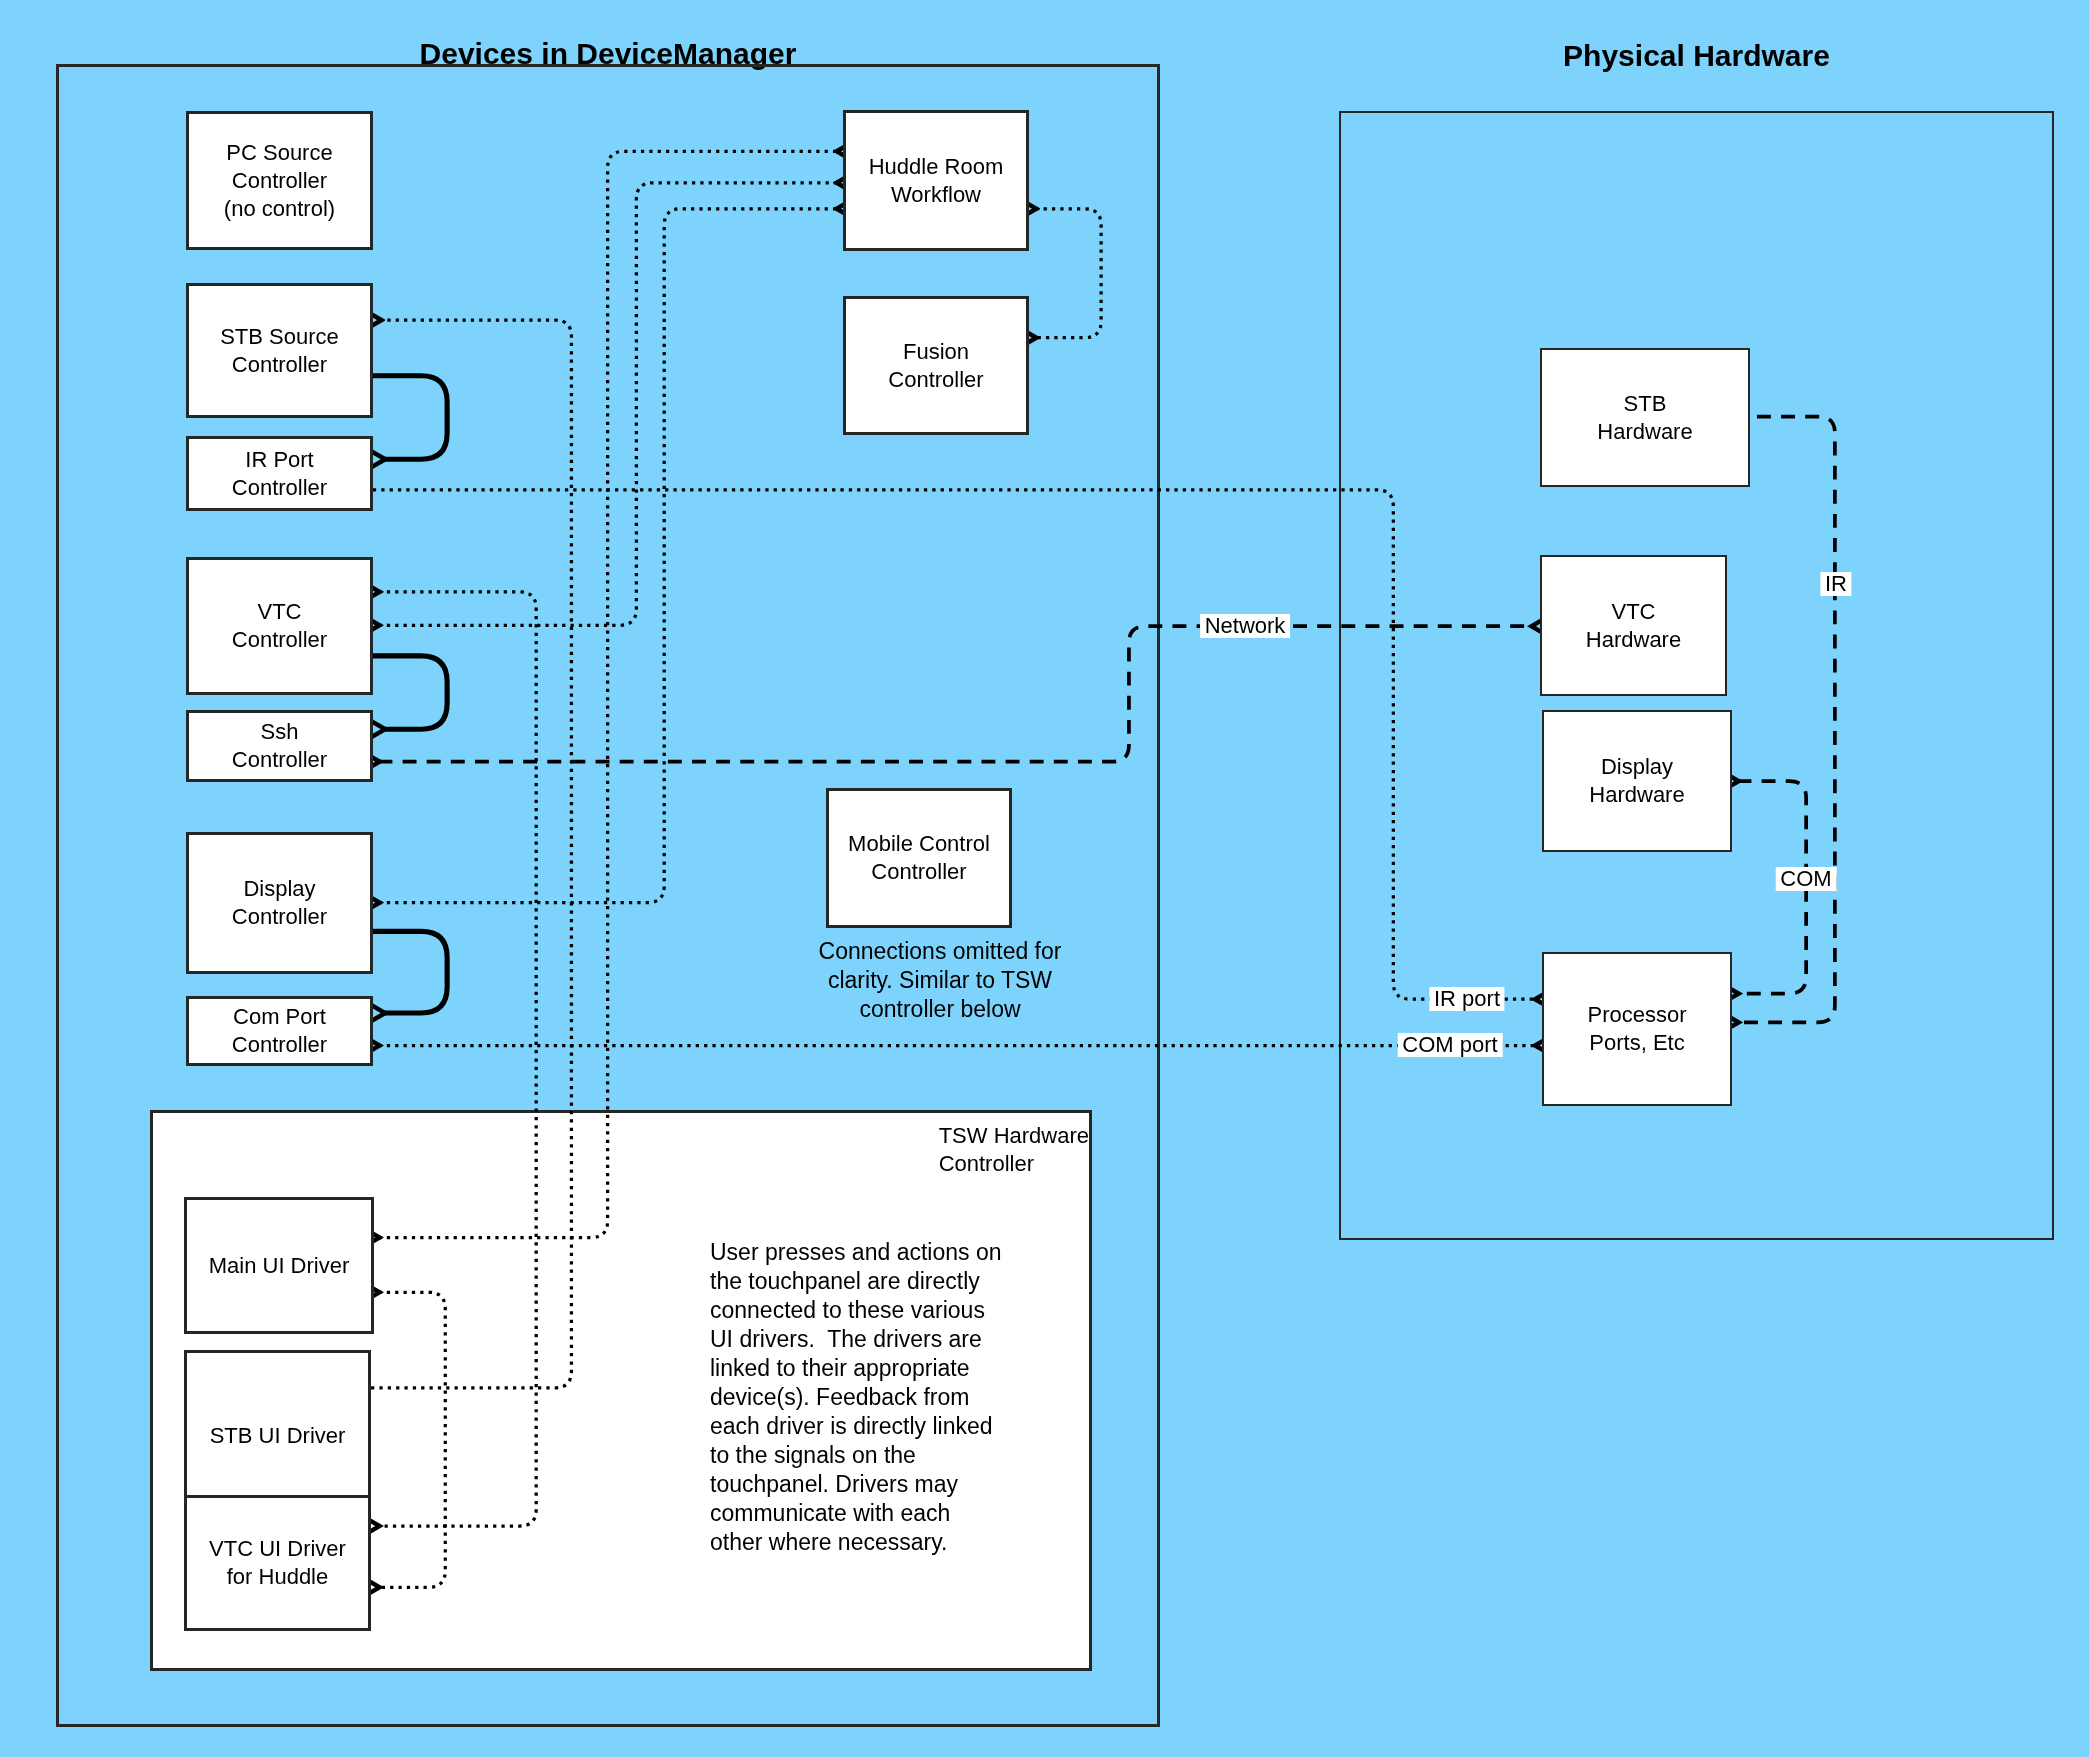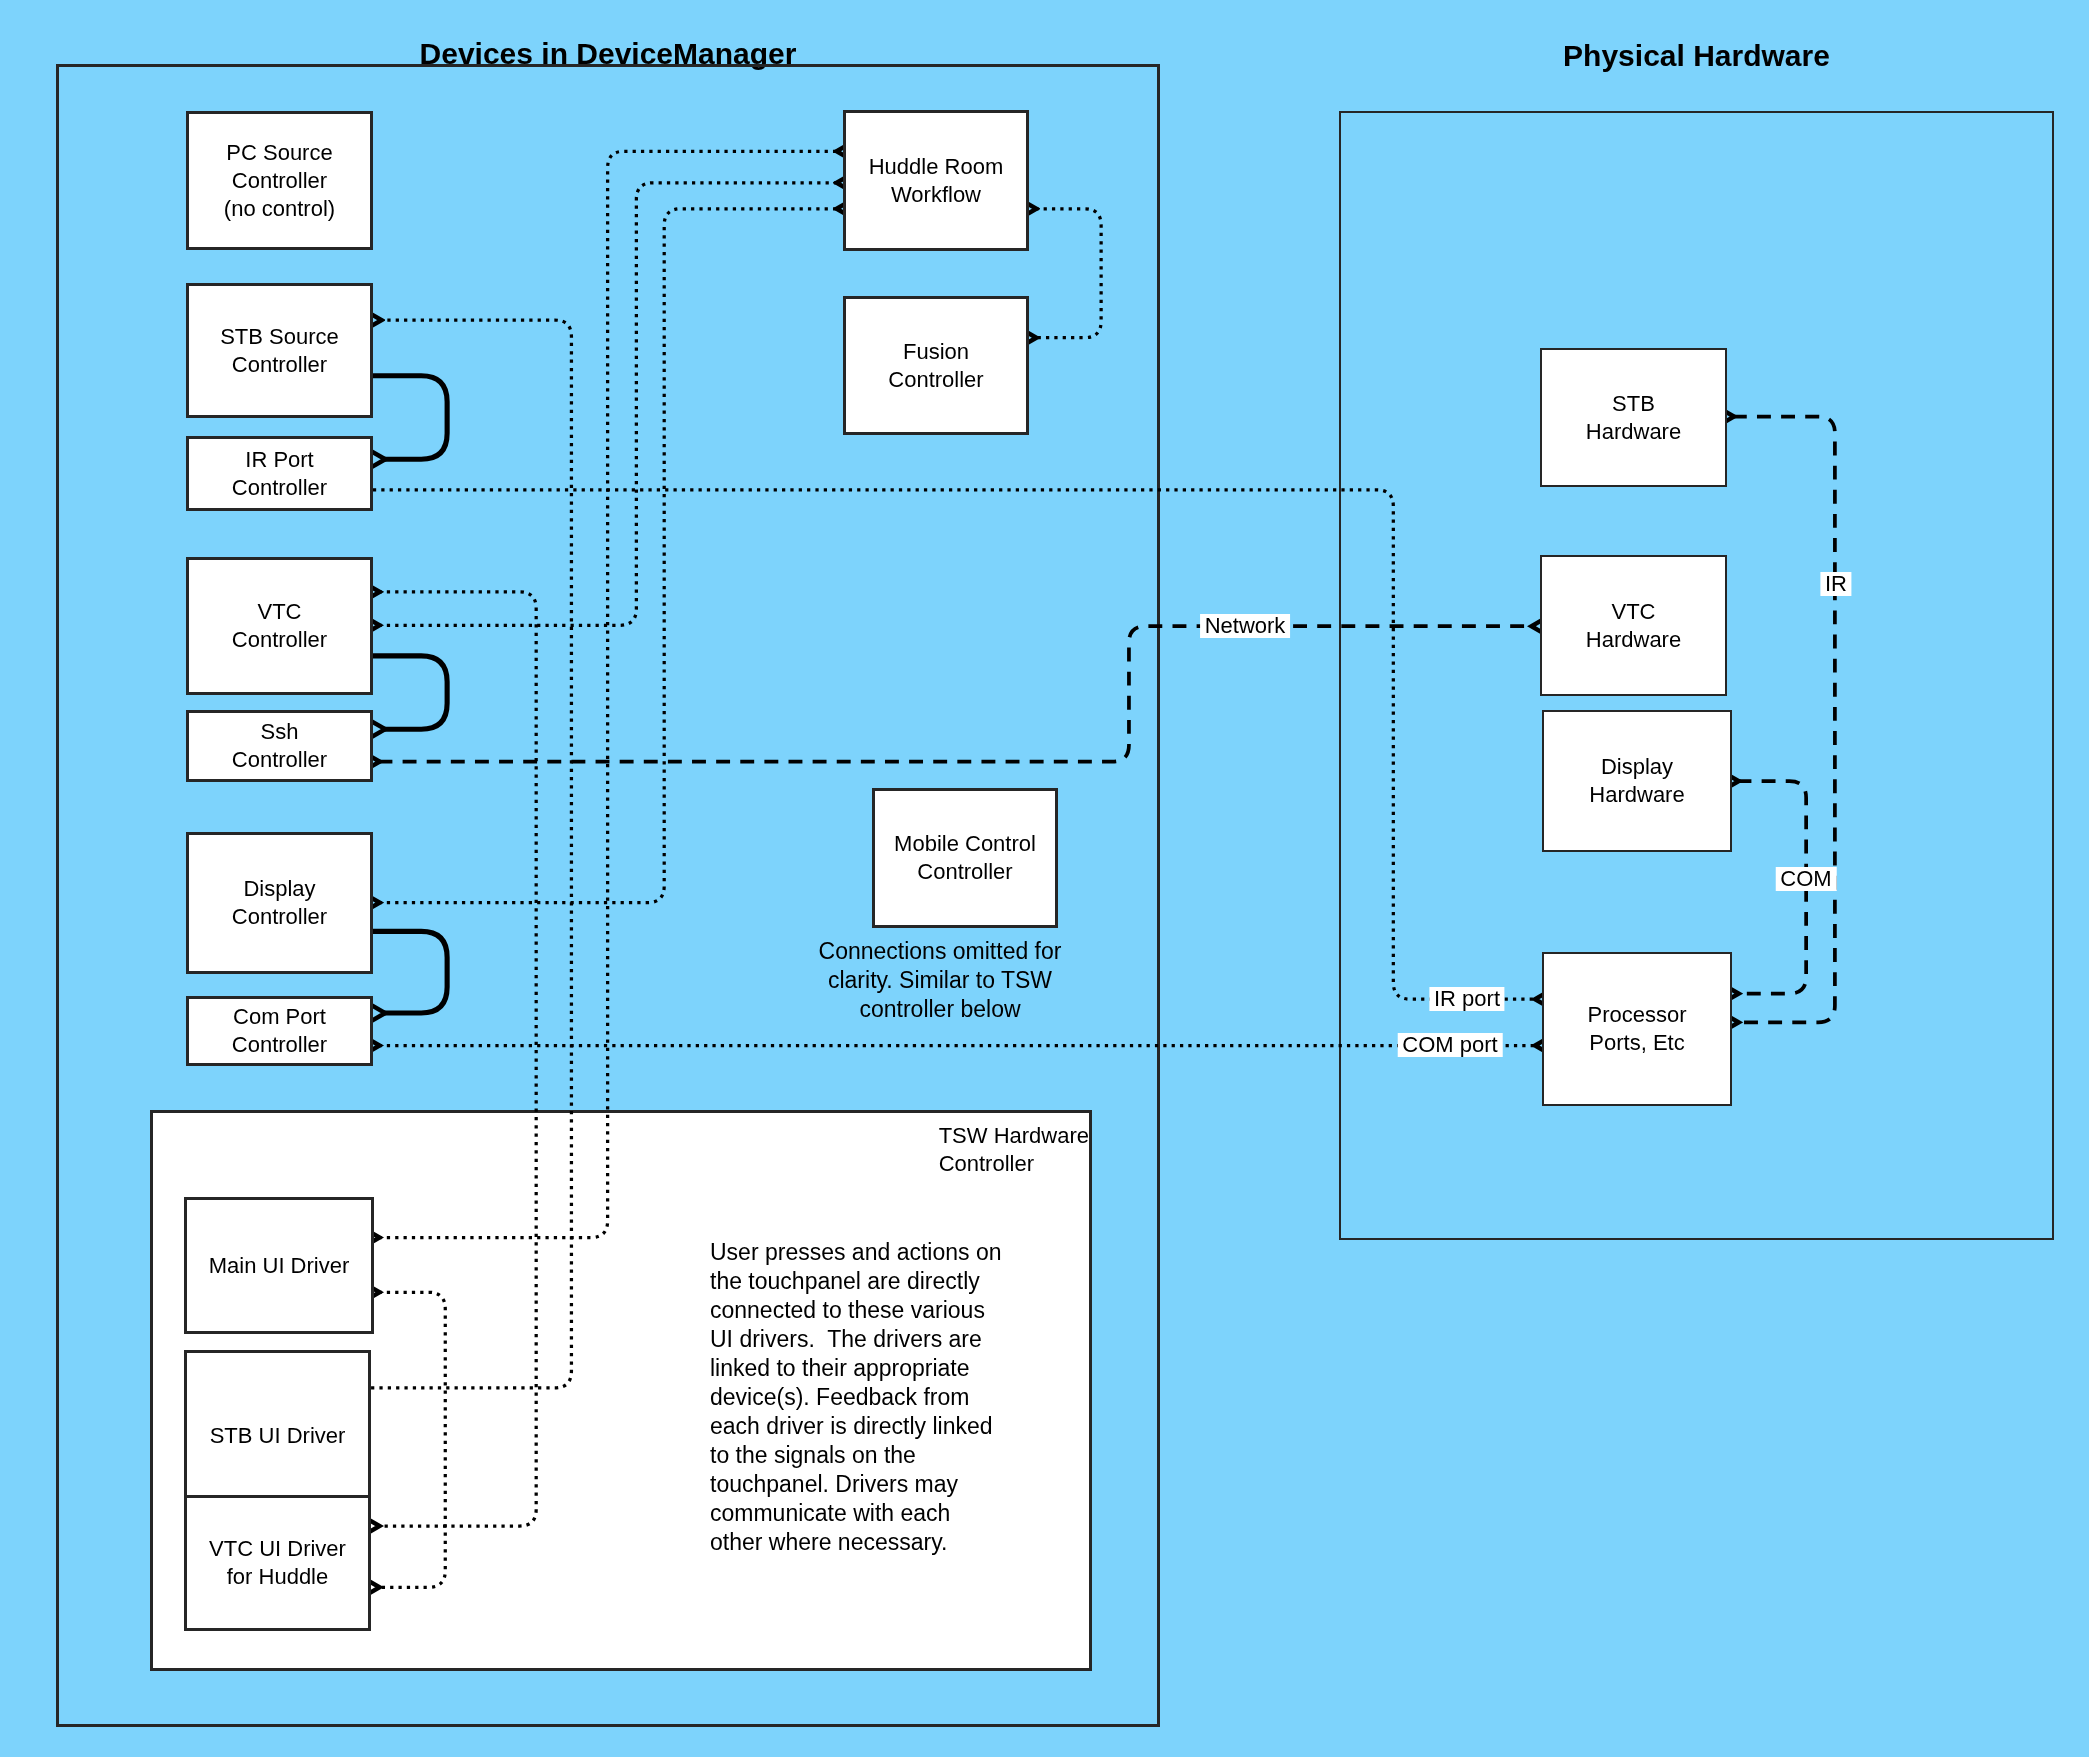--- a/index.html
+++ b/index.html
@@ -112,25 +112,25 @@
 for Huddle</div>
       </div>
       <div class="node" style="left: 843px; top: 110px; width: 186px; height: 141px;">
         <div class="nlabel">Huddle Room
 Workflow</div>
       </div>
       <div class="node" style="left: 843px; top: 296px; width: 186px; height: 139px;">
         <div class="nlabel">Fusion
 Controller</div>
       </div>
-      <div class="node" style="left: 872px; top: 788px; width: 186px; height: 140px;">
+      <div class="node" style="left: 826px; top: 788px; width: 186px; height: 140px;">
         <div class="nlabel">Mobile Control
 Controller</div>
       </div>
-      <div class="node thin" style="left: 1540px; top: 348px; width: 187px; height: 139px;">
+      <div class="node thin" style="left: 1540px; top: 348px; width: 210px; height: 139px;">
         <div class="nlabel">STB
 Hardware</div>
       </div>
       <div class="node thin" style="left: 1540px; top: 555px; width: 187px; height: 141px;">
         <div class="nlabel">VTC
 Hardware</div>
       </div>
       <div class="node thin" style="left: 1542px; top: 710px; width: 190px; height: 142px;">
         <div class="nlabel">Display
 Hardware</div>

